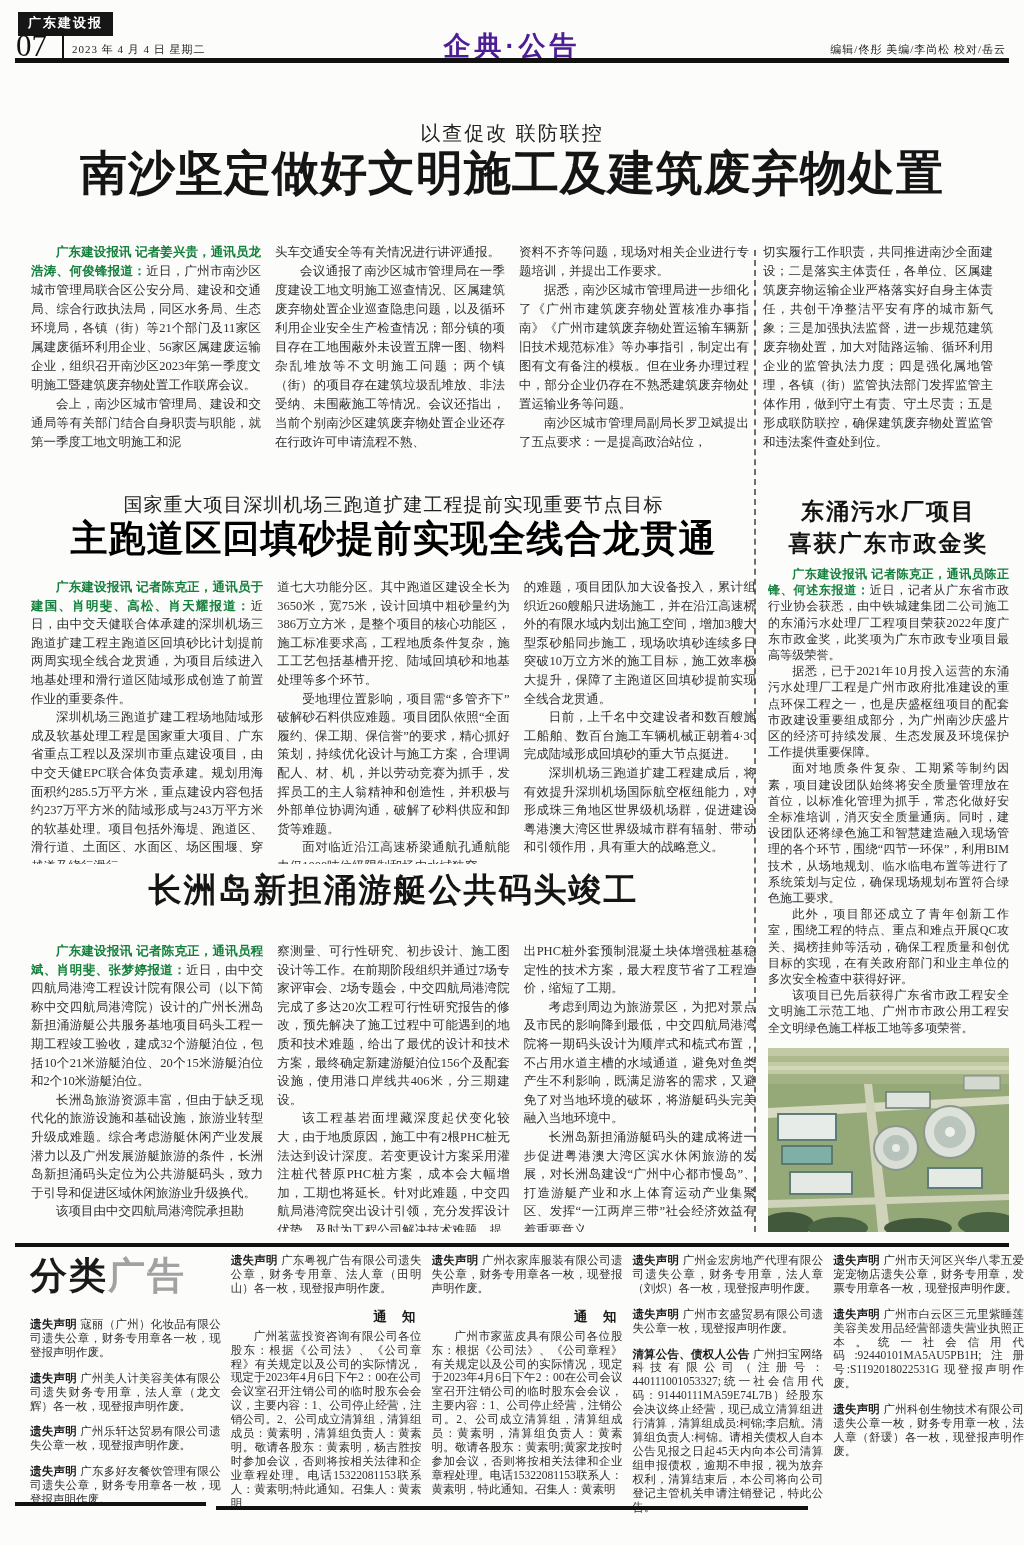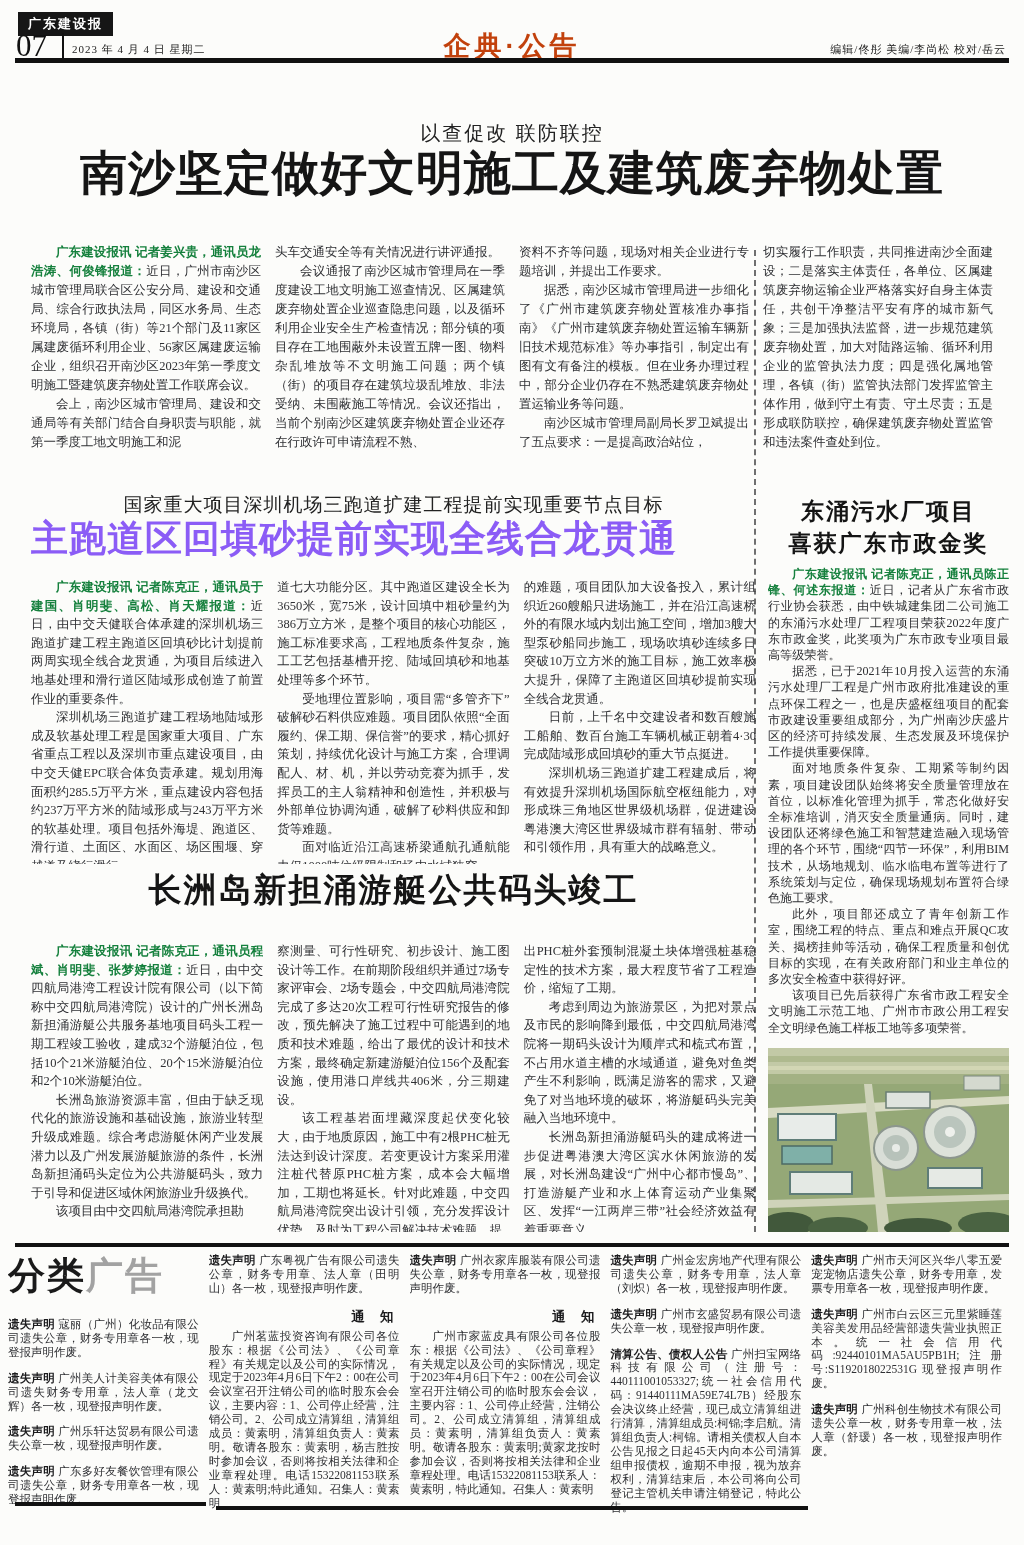--- a/index.html
+++ b/index.html
@@ -1,28 +1,28 @@
 <!DOCTYPE html>
 <html lang="zh"><head>
 <meta charset="utf-8">
 <style>
   html,body{margin:0;padding:0;background:#e8e8e6;}
   .page{position:relative;width:1024px;height:1545px;margin:0 auto;background:#fcfcfa;
         font-family:"Liberation Serif","DejaVu Serif",serif;color:#2e2f33;overflow:hidden;}
 
   
   .mast-label{position:absolute;left:18px;top:12px;background:#161616;color:#fff;
-              font-family:Liberation Sans, sans-serif;font-weight:700;
+              font-family:Liberation Mono, monospace;font-weight:700;
               font-size:13px;line-height:24px;padding:0 10px;letter-spacing:2px;}
   .mast-page{position:absolute;left:16px;top:28px;font-weight:400;font-size:31px;color:#111;}
   .mast-vrule{position:absolute;left:62px;top:33px;width:2px;height:26px;background:#111;}
   .mast-date{position:absolute;left:72px;top:42px;font-size:11px;color:#222;letter-spacing:1px;}
   .mast-section{position:absolute;left:0;right:0;top:28px;text-align:center;
                 font-family:"Liberation Sans","DejaVu Sans",sans-serif;
-                font-weight:700;font-size:27px;color:#c2410c;letter-spacing:4px;}
+                font-weight:700;font-size:27px;color:#4c1d95;letter-spacing:4px;}
   .mast-staff{position:absolute;right:18px;top:42px;font-size:11px;color:#222;letter-spacing:1px;}
   .mast-rule{position:absolute;left:15px;right:15px;top:58px;height:5px;background:#111;}
 
   
   .a1-kicker{position:absolute;left:0;right:0;top:120px;text-align:center;
              font-family:"Liberation Sans","DejaVu Sans",sans-serif;
              font-size:20px;color:#222;letter-spacing:2px;}
   .a1-headline{position:absolute;left:0;right:0;top:142px;margin:0;text-align:center;
                font-size:47px;font-weight:700;color:#151515;letter-spacing:1px;}
   .cols{display:flex;}
@@ -34,43 +34,43 @@
            font-size:12.5px;line-height:19px;}
 
   
   .vdash{position:absolute;left:754px;top:250px;height:982px;width:0;
          border-left:2px dashed #6f6f6f;}
 
   
   .a2-kicker{position:absolute;left:31px;top:492px;width:725px;text-align:center;
              font-family:"Liberation Sans","DejaVu Sans",sans-serif;
              font-size:19px;color:#222;letter-spacing:1px;}
-  .a2-headline{position:absolute;left:31px;top:514px;width:725px;margin:0;text-align:left;
-               font-size:37px;font-weight:700;color:#8b5cf6;letter-spacing:1px;}
+  .a2-headline{position:absolute;left:31px;top:514px;width:725px;margin:0;text-align:center;
+               font-size:37px;font-weight:700;color:#000000;letter-spacing:1px;}
   .a2-cols{position:absolute;left:31px;top:578px;width:725px;height:286px;gap:14px;
            font-size:12.5px;line-height:18.6px;}
 
   
   .a3-headline{position:absolute;left:31px;top:868px;width:725px;margin:0;text-align:center;
                font-size:33px;font-weight:700;color:#151515;letter-spacing:2px;}
   .a3-cols{position:absolute;left:31px;top:942px;width:725px;height:290px;gap:14px;
            font-size:12.5px;line-height:18.6px;}
 
   
   .sb-title{position:absolute;left:768px;top:496px;width:241px;margin:0;text-align:center;
             font-size:23px;font-weight:700;color:#141414;line-height:32px;letter-spacing:2px;}
   .sb-body{position:absolute;left:768px;top:566px;width:241px;height:478px;overflow:hidden;
            font-size:12.1px;line-height:16.2px;}
   .sb-body p{margin:0;text-indent:2em;text-align:justify;}
   .sb-photo{position:absolute;left:768px;top:1048px;width:241px;height:184px;overflow:hidden;
             background:#8fa46f;}
 
   
   .cl-toprule{position:absolute;left:15px;right:15px;top:1243px;height:4px;background:#111;}
-  .cl-cols{position:absolute;left:8px;top:1254px;width:994px;height:280px;display:flex;gap:10px;}
+  .cl-cols{position:absolute;left:30px;top:1254px;width:994px;height:280px;display:flex;gap:10px;}
   .cl-col{flex:1;overflow:hidden;}
   .cl-header{font-family:"Liberation Sans","DejaVu Sans",sans-serif;font-weight:700;
              font-size:37px;letter-spacing:2px;margin:0 0 20px 0;line-height:44px;}
   .cl-header .dark{color:#1a1a1a;}
   .cl-header .gray{color:#a2a2a2;}
   .ad{margin-bottom:12px;}
   .ad p{margin:0;text-align:justify;font-size:11.5px;line-height:13.9px;color:#2e2f33;}
   .ad-label{font-family:Liberation Sans, sans-serif;font-weight:700;color:#1b1b1d;}
   .ad-heading{text-align:right;font-weight:700;font-size:13.5px;margin:4px 0 4px 0;
               letter-spacing:6px;color:#1b1b1d;}

